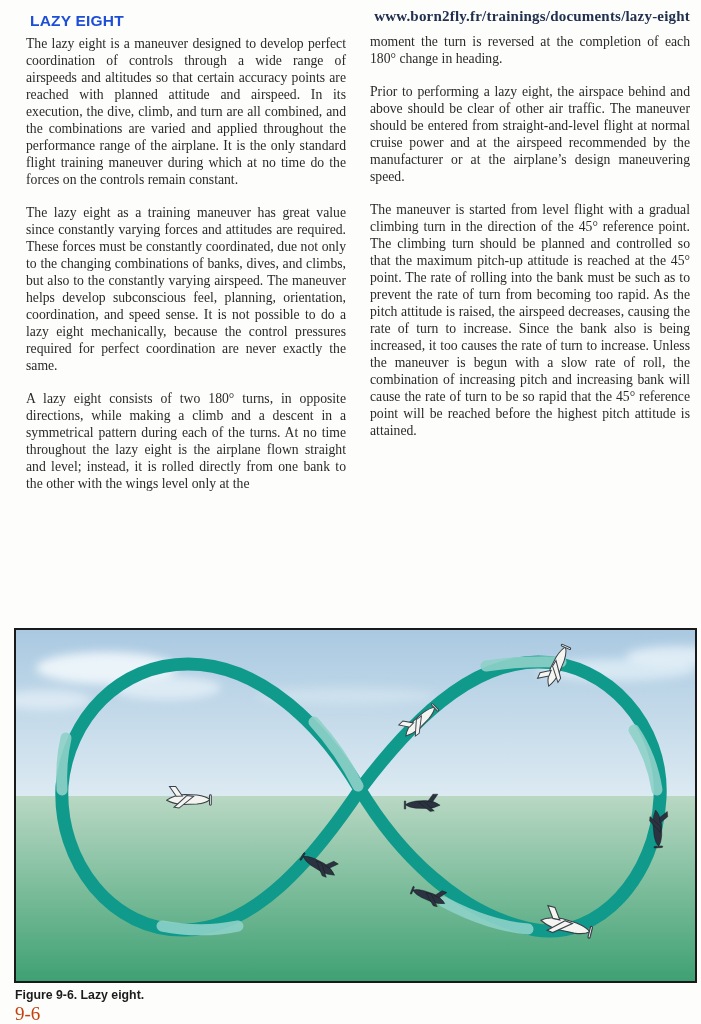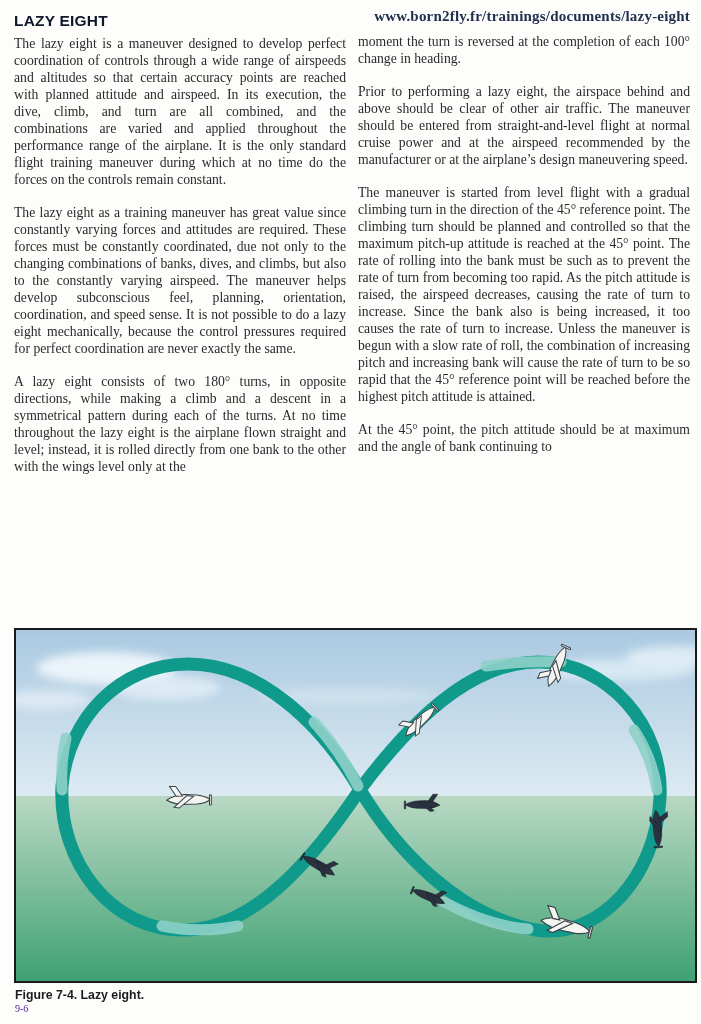--- a/index.html
+++ b/index.html
@@ -14,39 +14,39 @@
     color:#22304f;letter-spacing:.2px;
   }
   .columns{
     position:absolute;top:12px;left:14px;width:676px;
     display:flex;gap:12px;
   }
   .col{flex:1;min-width:0;}
   .col.right{padding-top:21px;}
   h1.title{
     font-family:"Liberation Sans",sans-serif;font-weight:bold;
-    font-size:15.5px;color:#0f172a;margin:0 0 5px 0;letter-spacing:.2px;
+    font-size:15.5px;color:#1d4ed8;margin:0 0 5px 16px;letter-spacing:.2px;
   }
   .col p{
-    margin:0 0 16px 0;text-align:justify;
+    margin:0 0 16px 12px;text-align:justify;
     font-size:13.7px;line-height:17px;color:#2a2a2a;
   }
   .figure{
     position:absolute;left:14px;top:628px;width:683px;height:355px;
     border:2px solid #1a1a1a;box-sizing:border-box;background:#fff;
   }
   .figure svg{display:block;width:100%;height:100%;}
   .caption{
     position:absolute;left:15px;top:988px;
     font-family:"Liberation Sans",sans-serif;font-weight:bold;
     font-size:12.3px;color:#1c1c1c;
   }
   .pagenum{
     position:absolute;left:15px;top:1003px;
-    font-family:"Liberation Serif",serif;font-size:10px;color:#4c1d95;
+    font-family:"Liberation Serif",serif;font-size:19px;color:#c2410c;
   }
   .plane-light{fill:#f4f4f0;stroke:#394049;stroke-width:0.9;}
   .plane-dark{fill:#2c3340;stroke:#151922;stroke-width:0.5;}
 </style>
 </head>
 <body>
 
 <div class="page">
 
   <div class="header">
@@ -54,24 +54,23 @@
   </div>
 
   <div class="columns">
     <div class="col left">
       <h1 class="title">LAZY EIGHT</h1>
       <p>The lazy eight is a maneuver designed to develop perfect coordination of controls through a wide range of airspeeds and altitudes so that certain accuracy points are reached with planned attitude and airspeed. In its execution, the dive, climb, and turn are all combined, and the combinations are varied and applied throughout the performance range of the airplane. It is the only standard flight training maneuver during which at no time do the forces on the controls remain constant.</p>
       <p>The lazy eight as a training maneuver has great value since constantly varying forces and attitudes are required. These forces must be constantly coordinated, due not only to the changing combinations of banks, dives, and climbs, but also to the constantly varying airspeed. The maneuver helps develop subconscious feel, planning, orientation, coordination, and speed sense. It is not possible to do a lazy eight mechanically, because the control pressures required for perfect coordination are never exactly the same.</p>
       <p>A lazy eight consists of two 180° turns, in opposite directions, while making a climb and a descent in a symmetrical pattern during each of the turns. At no time throughout the lazy eight is the airplane flown straight and level; instead, it is rolled directly from one bank to the other with the wings level only at the</p>
     </div>
     <div class="col right">
-      <p>moment the turn is reversed at the completion of each 100° change in heading.</p>
+      <p>moment the turn is reversed at the completion of each 180° change in heading.</p>
       <p>Prior to performing a lazy eight, the airspace behind and above should be clear of other air traffic. The maneuver should be entered from straight-and-level flight at normal cruise power and at the airspeed recommended by the manufacturer or at the airplane’s design maneuvering speed.</p>
       <p>The maneuver is started from level flight with a gradual climbing turn in the direction of the 45° reference point. The climbing turn should be planned and controlled so that the maximum pitch-up attitude is reached at the 45° point. The rate of rolling into the bank must be such as to prevent the rate of turn from becoming too rapid. As the pitch attitude is raised, the airspeed decreases, causing the rate of turn to increase. Since the bank also is being increased, it too causes the rate of turn to increase. Unless the maneuver is begun with a slow rate of roll, the combination of increasing pitch and increasing bank will cause the rate of turn to be so rapid that the 45° reference point will be reached before the highest pitch attitude is attained.</p>
-      <p>At the 45° point, the pitch attitude should be at maximum and the angle of bank continuing to</p>
     </div>
   </div>
 
   <div class="figure">
     <svg viewBox="0 0 679 351" preserveAspectRatio="none">
       <defs>
         <linearGradient id="skyGrad" x1="0" y1="0" x2="0" y2="1">
           <stop offset="0" stop-color="#aac9e1"></stop>
           <stop offset="1" stop-color="#dceaf2"></stop>
         </linearGradient>
@@ -121,16 +120,16 @@
       <use href="#plane-shape" class="plane-light" transform="translate(404,92) rotate(-44) scale(1.05)"></use>
       <use href="#plane-shape" class="plane-light" transform="translate(541,37) rotate(-66) scale(1.1)"></use>
       <use href="#plane-shape" class="plane-dark" transform="translate(641,198) rotate(86) scale(0.95)"></use>
       <use href="#plane-shape" class="plane-dark" transform="translate(407,175) scale(-0.9,0.9)"></use>
       <use href="#plane-shape" class="plane-dark" transform="translate(303,236) scale(-0.95,0.95) rotate(-30)"></use>
       <use href="#plane-shape" class="plane-dark" transform="translate(413,267) scale(-0.9,0.9) rotate(-22)"></use>
       <use href="#plane-shape" class="plane-light" transform="translate(549,296) rotate(14) scale(1.3)"></use>
     </svg>
   </div>
 
-  <div class="caption">Figure 7-4. Lazy eight.</div>
+  <div class="caption">Figure 9-6. Lazy eight.</div>
   <div class="pagenum">9-6</div>
 
 </div>
 
 </body></html>

